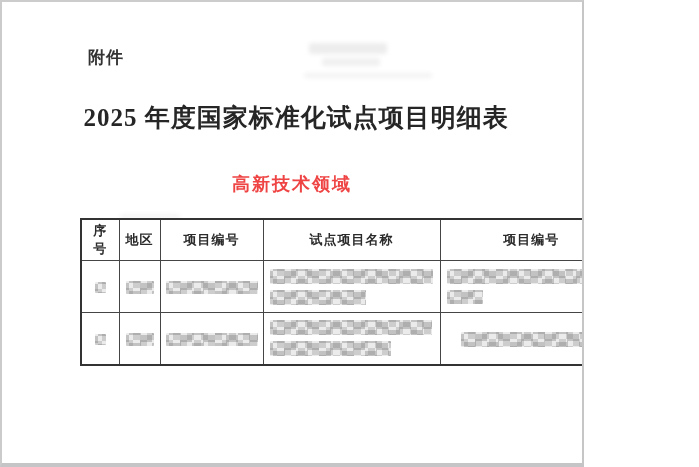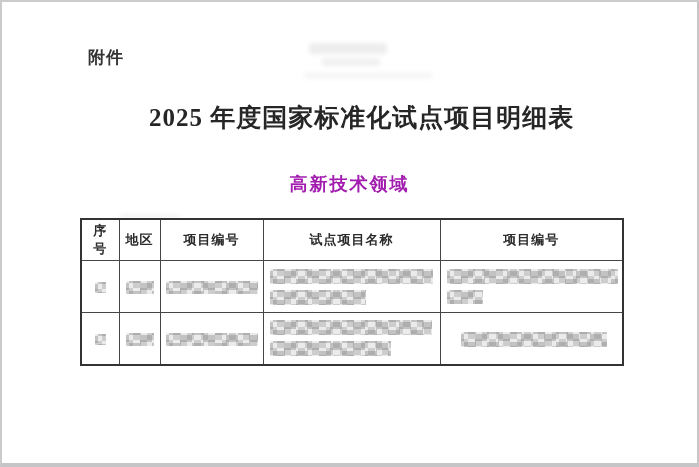--- a/index.html
+++ b/index.html
@@ -1,20 +1,20 @@
 <!DOCTYPE html>
 <html><head>
 <meta charset="utf-8">
 <style>
   html, body { margin: 0; padding: 0; background: #ffffff; }
   * { box-sizing: border-box; }
 
   .page {
     position: relative;
-    width: 699px;
+    width: 584px;
     height: 467px;
     background: #ffffff;
     border-top: 2px solid #cccccc;
     border-left: 2px solid #cbcbcb;
     border-right: 2px solid #c6c6c6;
     border-bottom: 4px solid #c5c5c8;
     overflow: hidden;
     font-family: "Liberation Sans", "DejaVu Sans", sans-serif;
     color: #2d2d2d;
   }
@@ -30,40 +30,40 @@
     position: absolute;
     left: 86px; top: 44px;
     font-size: 17px;
     font-weight: 700;
     color: #333333;
     letter-spacing: 1px;
   }
 
   .title {
     position: absolute;
-    left: 12px; top: 99px;
+    left: 4px; top: 99px;
     width: 100%;
     margin: 0;
     text-align: center;
     font-family: "Liberation Serif", "DejaVu Serif", serif;
     font-size: 25px;
     font-weight: 700;
     color: #262626;
     letter-spacing: 1px;
   }
 
   .subtitle {
     position: absolute;
     left: 0; top: 170px;
     width: 100%;
     margin: 0;
     text-align: center;
     font-size: 18px;
     font-weight: 700;
-    color: #a21caf;
+    color: #ef4444;
     letter-spacing: 2px;
   }
 
   table.projects {
     position: absolute;
     left: 78px; top: 216px;
     width: 542px;
     border-collapse: collapse;
     table-layout: fixed;
   }

